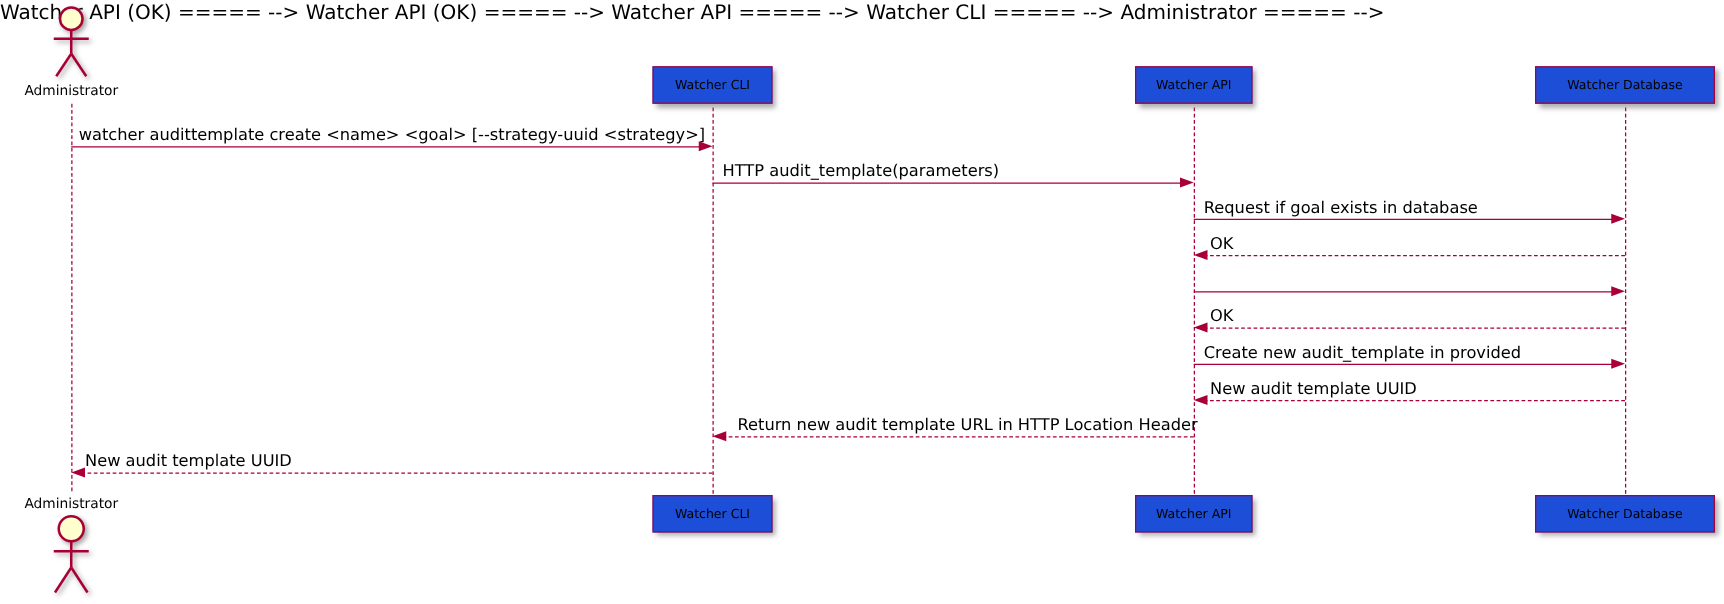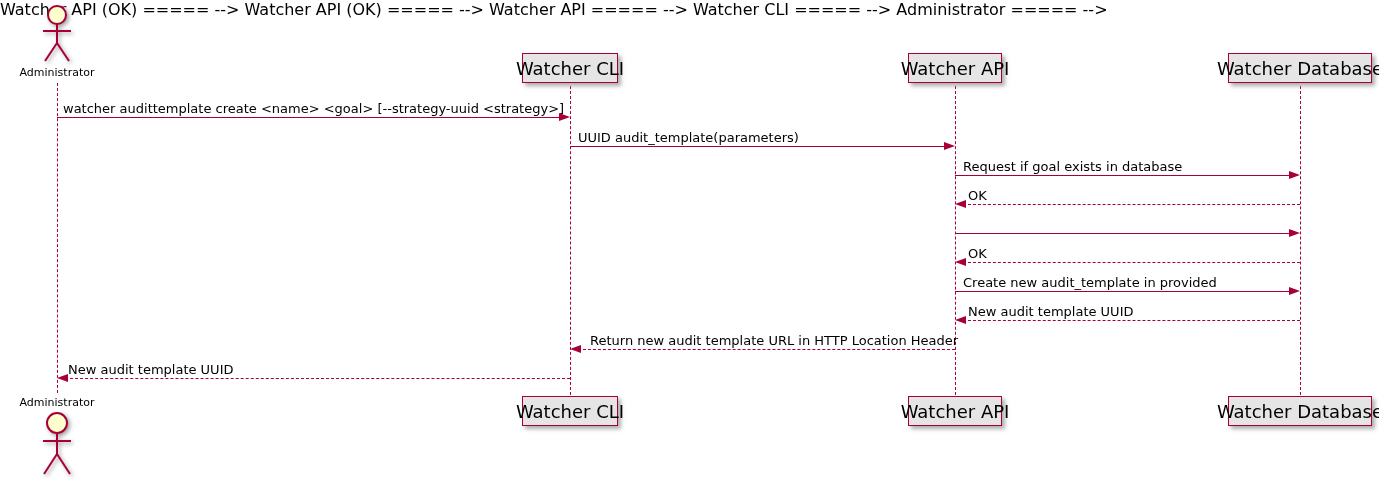--- a/index.html
+++ b/index.html
@@ -7,25 +7,25 @@
     position:relative;
     width:1379px;height:483px;
     background:#FFFFFF;
     font-family:"DejaVu Sans","Liberation Sans",sans-serif;
     color:#000;
     overflow:hidden;
   }
   .pbox{
     position:absolute;
     height:30px;
-    background:#e5e5e5;
+    background:#1d4ed8;
     border:1.6px solid #A80036;
     box-shadow:3px 3px 4px rgba(120,120,120,0.6);
     display:flex;align-items:center;justify-content:center;
-    font-size:18px;
+    font-size:10px;
     white-space:nowrap;
     box-sizing:border-box;
     z-index:3;
   }
   .lifeline{
     position:absolute;
     width:0;
     border-left:1px dashed #A80036;
     z-index:1;
   }
@@ -95,21 +95,21 @@
   <div class="pbox" style="left:522px;top:396px;width:96px">Watcher CLI</div>
   <div class="pbox" style="left:908px;top:396px;width:94px">Watcher API</div>
   <div class="pbox" style="left:1228px;top:396px;width:144px">Watcher Database</div>
 
   
   <div class="msg-label" style="left:63px;top:101px">watcher audittemplate create &lt;name&gt; &lt;goal&gt; [--strategy-uuid &lt;strategy&gt;]</div>
   <div class="msg-line solid" style="left:57px;top:117px;width:503px"></div>
   <div class="head right" style="left:559px;top:113px"></div>
 
   
-  <div class="msg-label" style="left:578px;top:130px">UUID audit_template(parameters)</div>
+  <div class="msg-label" style="left:578px;top:130px">HTTP audit_template(parameters)</div>
   <div class="msg-line solid" style="left:570px;top:146px;width:375px"></div>
   <div class="head right" style="left:944px;top:142px"></div>
 
   
   <div class="msg-label" style="left:963px;top:159px">Request if goal exists in database</div>
   <div class="msg-line solid" style="left:955px;top:175px;width:335px"></div>
   <div class="head right" style="left:1289px;top:171px"></div>
 
    Watcher API (OK) ===== --&gt;
   <div class="msg-label" style="left:968px;top:188px">OK</div>

